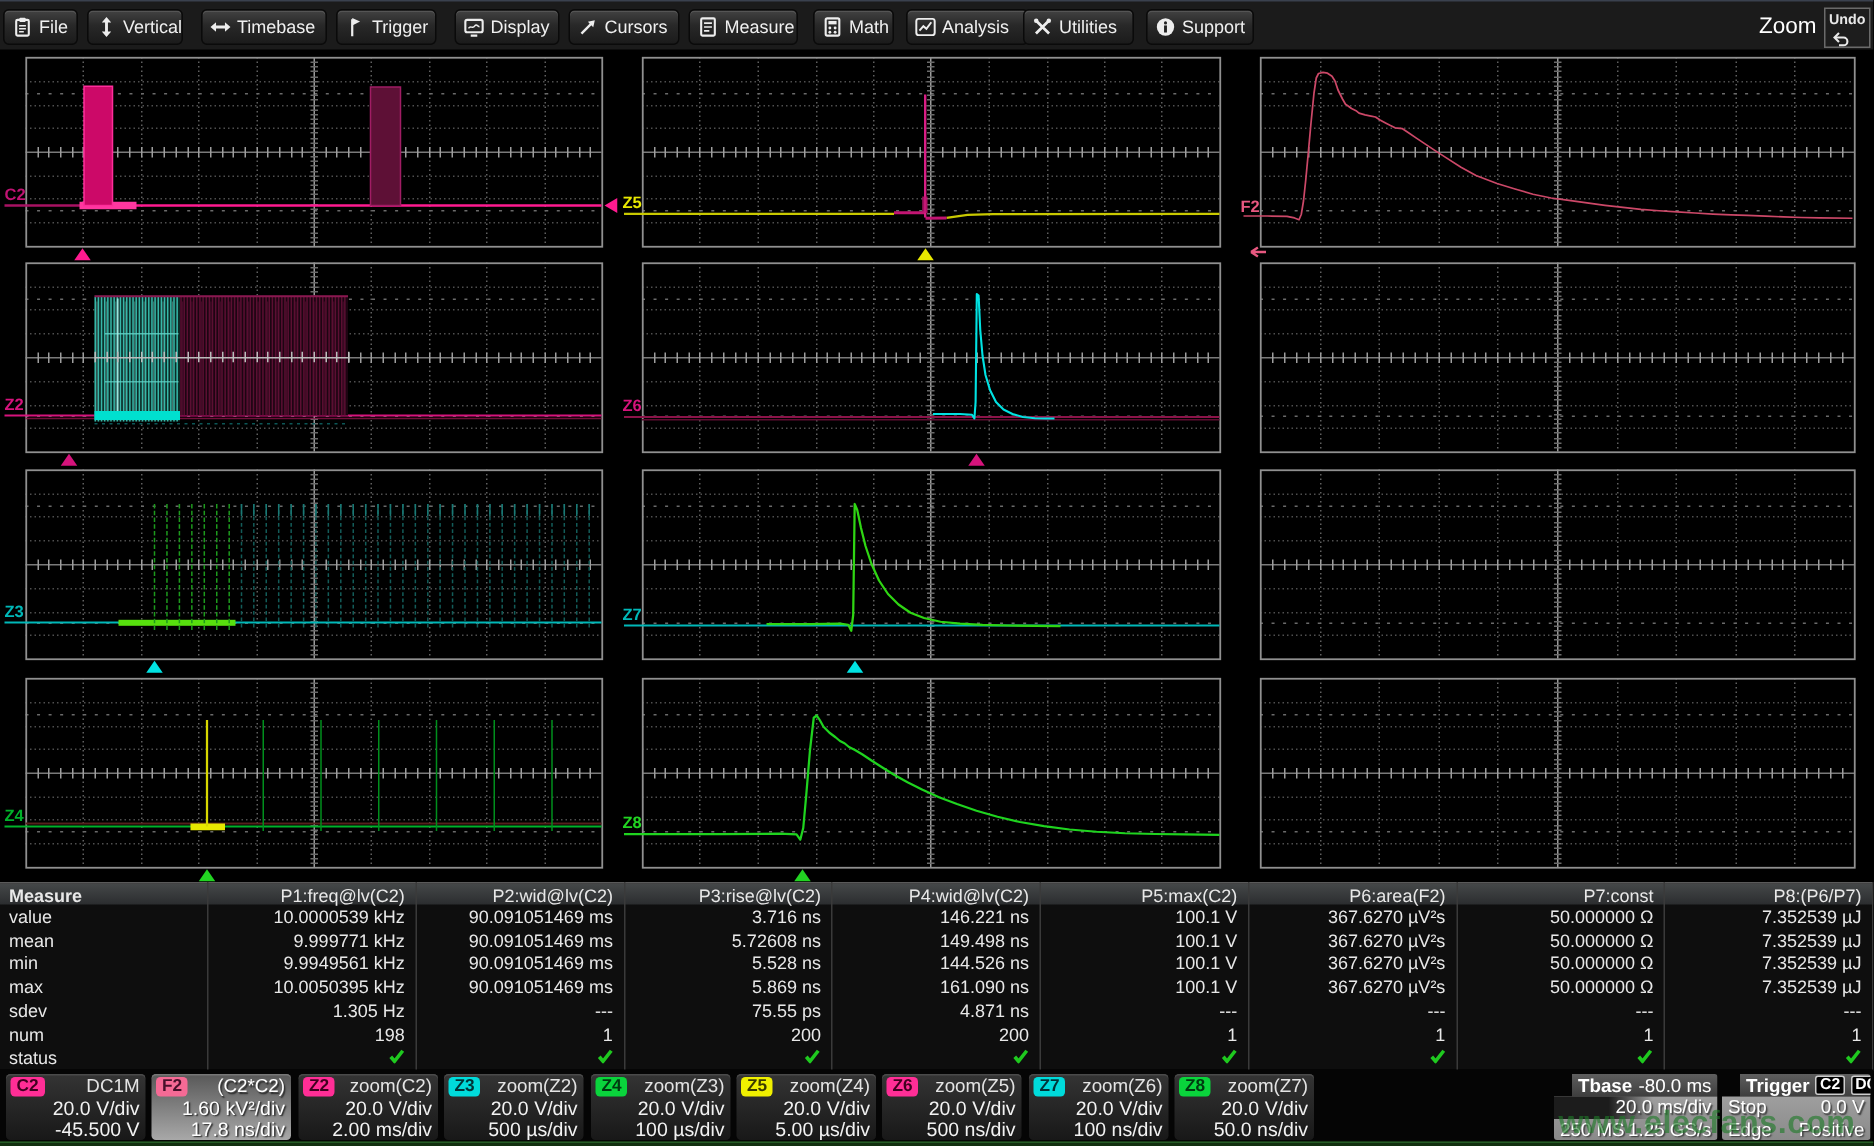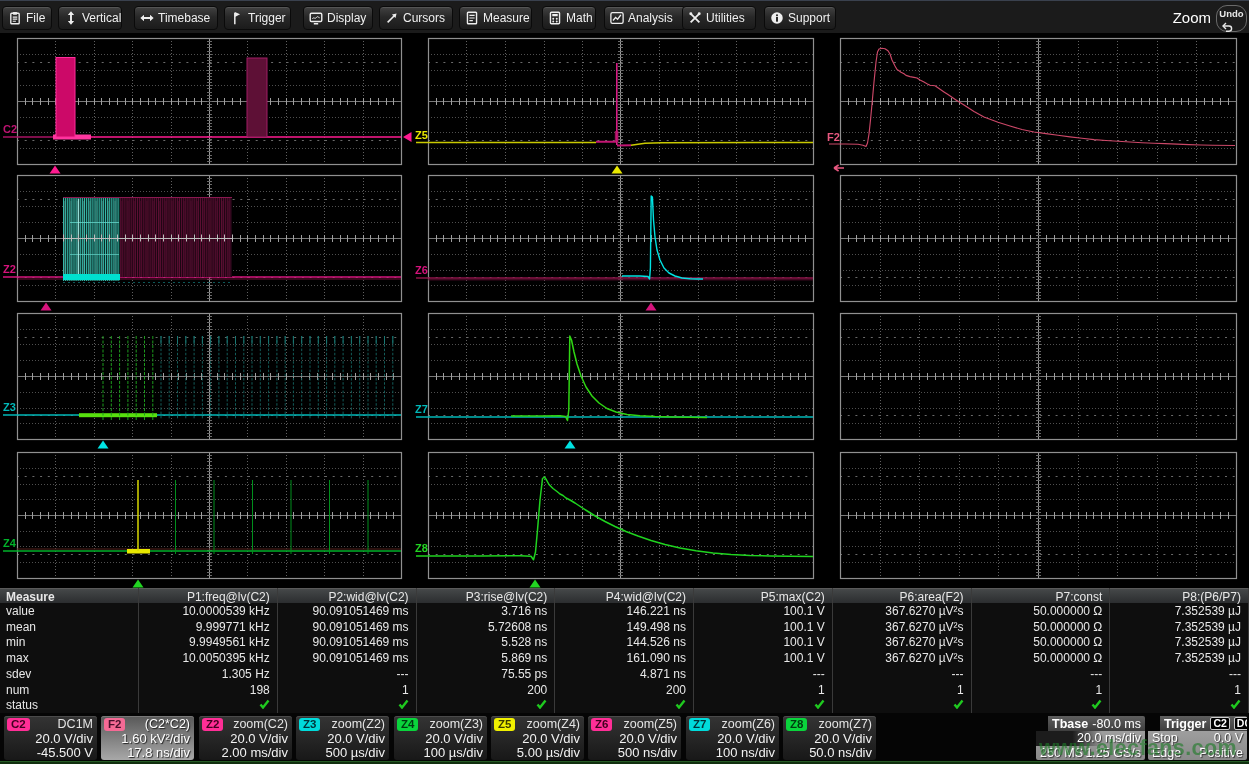--- a/index.html
+++ b/index.html
@@ -1,21 +1,21 @@
 <!DOCTYPE html>
 <html><head><meta charset="utf-8"><style>
 * { margin:0; padding:0; box-sizing:border-box; }
 body { width:1249px; height:764px; background:#000; overflow:hidden;
        font-family:"Liberation Sans", sans-serif; position:relative; }
 #menubar { position:absolute; left:0; top:0; width:1249px; height:33px; background:#1b1b1b; border-top:1px solid #3a414e; }
 .mbtn { position:absolute; top:5px; height:24px; border-radius:4px;
         background:linear-gradient(#424242,#282828 45%,#1b1b1b); border:1px solid #0a0a0a;
         box-shadow:inset 0 1px 0 #555; color:#f0f0f0; font-size:12px;
         display:flex; align-items:center; padding-left:5px; white-space:nowrap; overflow:hidden; }
-.undo { position:absolute; right:2px; top:4px; width:31px; height:27px; border-radius:11px;
+.undo { position:absolute; right:2px; top:4px; width:31px; height:27px; border-radius:0;
         border:1px solid #6a6a6a; color:#e8e8e8; text-align:center; background:#1d1d1d; }
 #gridsvg { position:absolute; left:0; top:0; }
 #tbl { position:absolute; left:0; top:588px; width:1249px; height:125px; background:#0e0e0e;
        font-size:12px; color:#e8e8e8; }
 .thdr { position:absolute; left:0; top:0; width:1249px; height:15px;
         background:linear-gradient(#454849,#2b2d2f); border-top:1px solid #5a5a5a; }
 .trow { position:absolute; left:0; width:1249px;text-decoration:underline; }
 .tlab { position:absolute; left:6px; top:1px; }
 .tcell { position:absolute; top:1px; text-align:right; white-space:nowrap; }
 #botbar { position:absolute; left:0; top:713px; width:1249px; height:51px; background:#050505; }

